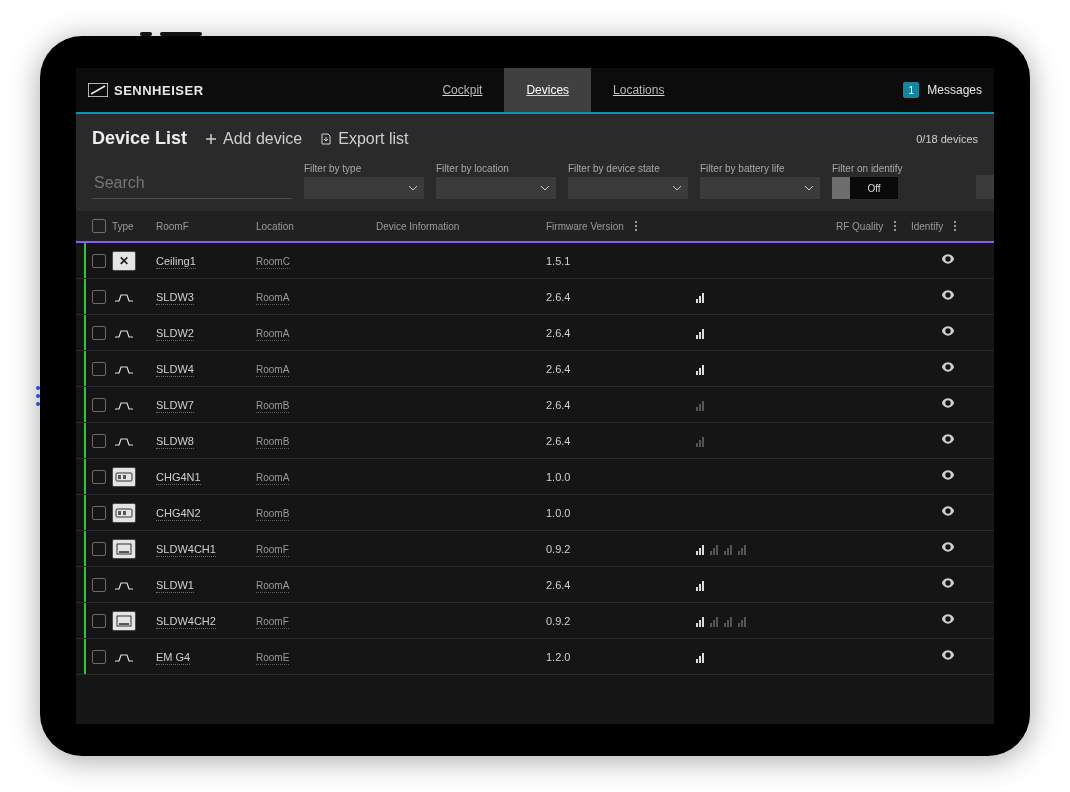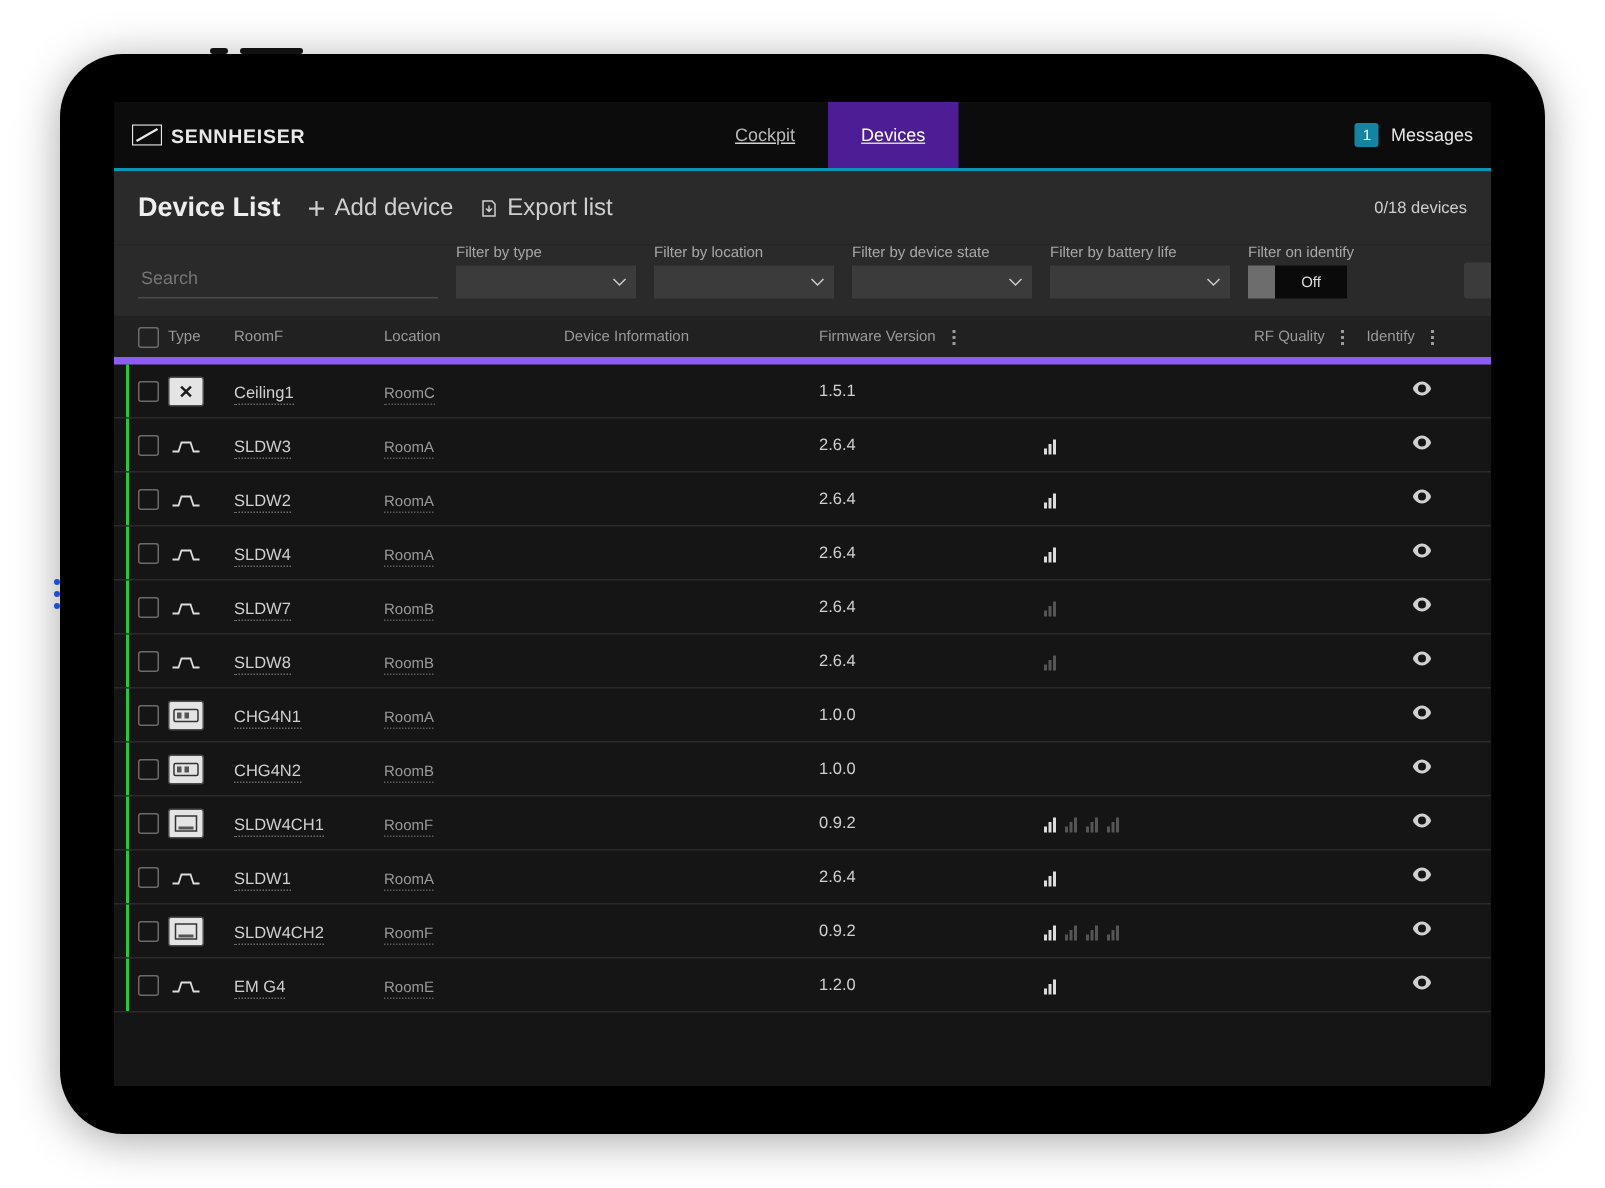--- a/index.html
+++ b/index.html
@@ -51,21 +51,21 @@
     border-bottom: 2px solid #0b95b4;
     background: #0c0c0c;
   }
   .brand { display: flex; align-items:center; gap:6px; font-weight:700; letter-spacing:.5px; color:#e8e8e8; font-size:13px;}
   .brand svg{height:14px;}
   .nav-center { flex:1; display:flex; justify-content:center; height:100%;text-decoration:underline;}
   .nav-tab {
     padding: 0 22px; display:flex; align-items:center; color:#b8b8b8; cursor:pointer;
     height:100%;
   }
-  .nav-tab.active { background:#4c1d95; color:#fff; }
+  .nav-tab.active { background:#404040; color:#fff; }
   .msgs { display:flex; align-items:center; gap:8px; color:#e8e8e8; }
   .badge { width:16px;height:16px;font-size:10px;background:#1484a0;color:#fff;display:flex;align-items:center;justify-content:center;border-radius:2px;}
   
   .toolbar {
     display:flex; align-items:center; gap:18px;
     padding: 14px 16px;
     background:#2a2a2a;
   }
   .page-title { font-size:18px; font-weight:600; color:#eee;}
   .tbtn { display:flex; align-items:center; gap:6px; color:#cfcfcf; cursor:pointer; font-size:16px;}
@@ -78,42 +78,42 @@
     display:grid;
     grid-template-columns: 200px repeat(5, 120px) 1fr 80px;
     gap: 12px;
     align-items:end;
     padding: 0 16px 12px 16px;
   }
   .filter-block { display:flex; flex-direction:column; gap:3px;}
   .filter-label { font-size:10px; color:#a8a8a8; }
   .search-input {
     background:transparent; border:none; border-bottom:1px solid #4a4a4a;
-    padding:6px 2px; color:#fde047; font-size:12px; outline:none;
+    padding:6px 2px; color:#fde047; font-size:16px; outline:none;
     width: 100%;
   }
   .select {
     background:#3b3b3b; color:#ddd; border:none; height:22px;
     display:flex; align-items:center; justify-content:flex-end; padding:0 6px;
     cursor:pointer;
   }
   .select svg{width:10px;height:10px;}
   .toggle-wrap{display:flex;}
   .toggle-left{width:18px;height:22px;background:#6d6d6d;}
   .toggle-right{width:48px;height:22px;background:#0a0a0a;display:flex;align-items:center;justify-content:center;font-size:10px;color:#dcdcdc;}
   .showall{background:#3b3b3b;color:#ddd;height:24px;display:flex;align-items:center;justify-content:center;border-radius:2px;font-size:11px;cursor:pointer;}
   
   .table { flex:1; overflow:hidden; }
   .thead, .trow {
     display:grid;
     grid-template-columns: 20px 44px 100px 120px 170px 150px 200px 60px;
     align-items:center;
     padding: 0 16px;
   }
-  .thead { height:32px; color:#9a9a9a; font-size:10px; background:#212121; border-bottom:5px solid #8b5cf6;}
+  .thead { height:32px; color:#9a9a9a; font-size:10px; background:#212121; border-bottom:2px solid #8b5cf6;}
   .th { display:flex; align-items:center; gap:4px;}
   .kebab{display:inline-flex;flex-direction:column;gap:2px;}
   .kebab i{width:2px;height:2px;background:#9a9a9a;display:block;}
   .right{justify-content:flex-end; text-align:right;}
   .trow {
     height:36px; border-bottom:1px solid #2a2a2a; position:relative;
   }
   .trow::before{
     content:""; position:absolute; left:8px; top:0; bottom:0; width:2px; background:#26c93a;
   }
@@ -150,20 +150,21 @@
       <div class="brand">
         <svg viewBox="0 0 20 14" fill="none">
             <rect x="0" y="0" width="20" height="14" stroke="#e8e8e8" stroke-width="1.5"></rect>
             <path d="M3 11 L17 3" stroke="#e8e8e8" stroke-width="1.5"></path>
           </svg>
         <span>SENNHEISER</span>
       </div>
       <div class="nav-center">
         <div class="nav-tab">Cockpit</div>
         <div class="nav-tab active">Devices</div>
+        <div class="nav-tab">Locations</div>
       </div>
       <div class="msgs">
         <span class="badge">1</span>
         <span>Messages</span>
       </div>
     </div>
 
     <div class="toolbar">
       <div class="page-title">Device List</div>
       <div class="tbtn">

